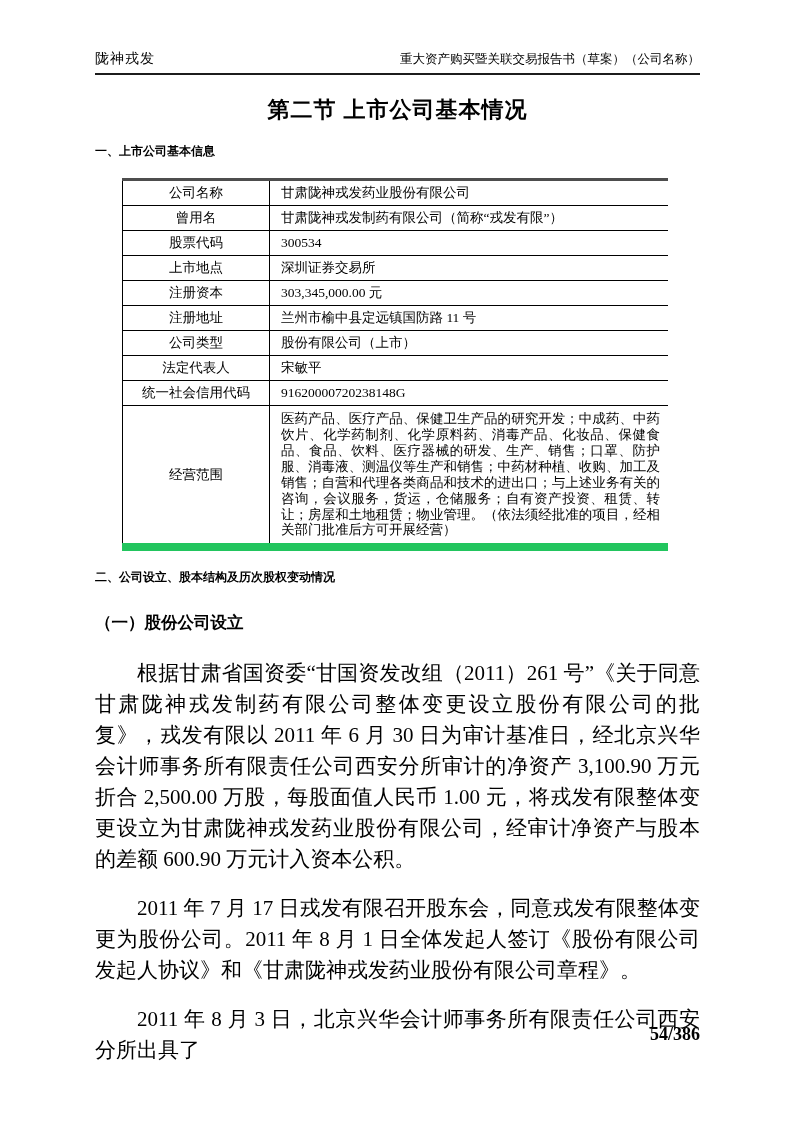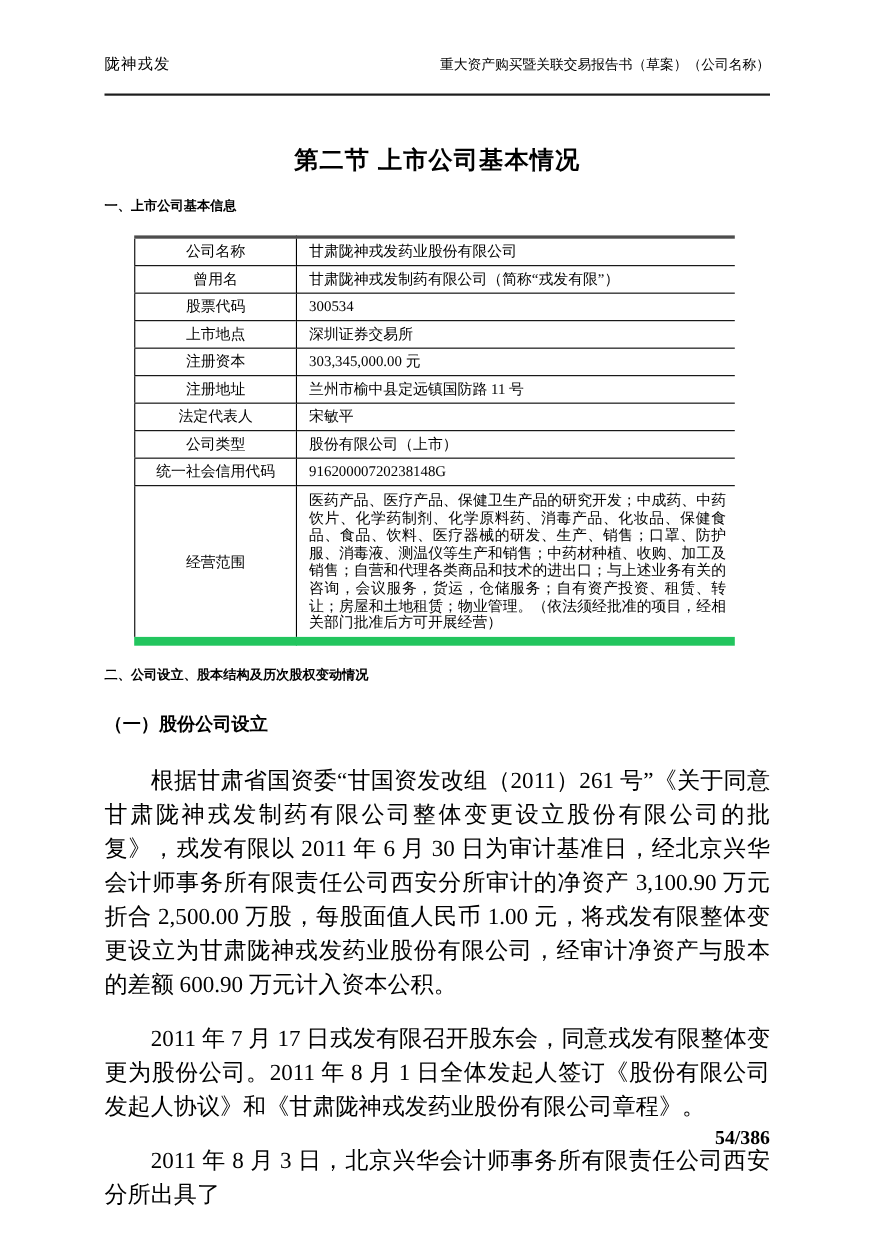--- a/index.html
+++ b/index.html
@@ -14,27 +14,27 @@
     box-sizing: border-box;
     padding: 50px 93px 0 95px;
     overflow: hidden;
   }
   
   .doc-header {
     display: flex;
     justify-content: space-between;
     align-items: flex-end;
     border-bottom: 2px solid #1c1c1c;
-    padding-bottom: 17px;
+    padding-bottom: 5px;
   }
   .doc-header .hl { font-size: 14px; letter-spacing: 1px; }
   .doc-header .hr { font-size: 12.5px; }
   
   .chapter-title {
-    margin-top: 44px;
+    margin-top: 20px;
     text-align: center;
     font-family: "Liberation Sans", "DejaVu Sans", sans-serif;
     font-weight: bold;
     font-size: 22px;
     letter-spacing: 1px;
   }
   .sec-heading {
     margin-top: 18px;
     font-family: "Liberation Sans", "DejaVu Sans", sans-serif;
     font-weight: bold;
@@ -125,26 +125,26 @@
       </tr>
       <tr>
         <td class="cell-label">注册资本</td>
         <td class="cell-value">303,345,000.00 元</td>
       </tr>
       <tr>
         <td class="cell-label">注册地址</td>
         <td class="cell-value">兰州市榆中县定远镇国防路 11 号</td>
       </tr>
       <tr>
+        <td class="cell-label">公司类型</td>
+        <td class="cell-value">股份有限公司（上市）</td>
+      </tr>
+      <tr>
         <td class="cell-label">法定代表人</td>
         <td class="cell-value">宋敏平</td>
-      </tr>
-      <tr>
-        <td class="cell-label">公司类型</td>
-        <td class="cell-value">股份有限公司（上市）</td>
       </tr>
       <tr>
         <td class="cell-label">统一社会信用代码</td>
         <td class="cell-value">91620000720238148G</td>
       </tr>
       <tr class="row-scope">
         <td class="cell-label">经营范围</td>
         <td class="cell-value">医药产品、医疗产品、保健卫生产品的研究开发；中成药、中药饮片、化学药制剂、化学原料药、消毒产品、化妆品、保健食品、食品、饮料、医疗器械的研发、生产、销售；口罩、防护服、消毒液、测温仪等生产和销售；中药材种植、收购、加工及销售；自营和代理各类商品和技术的进出口；与上述业务有关的咨询，会议服务，货运，仓储服务；自有资产投资、租赁、转让；房屋和土地租赁；物业管理。（依法须经批准的项目，经相关部门批准后方可开展经营）</td>
       </tr>
     </tbody>

